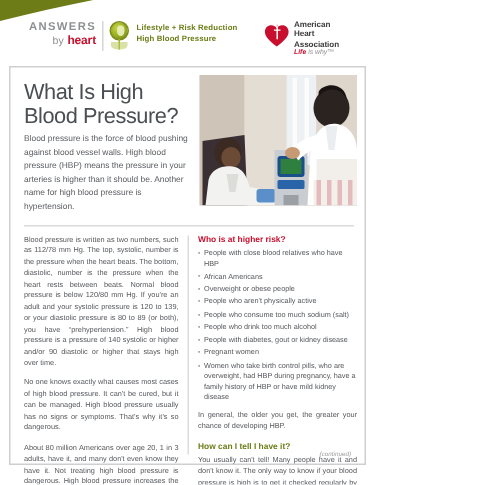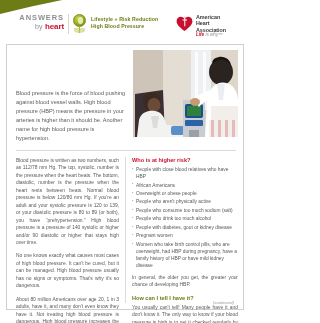--- a/index.html
+++ b/index.html
@@ -120,20 +120,21 @@
         <span>Heart</span>
         <span>Association</span>
       </div>
       <div class="tag"><span>Life</span><i> is why™</i></div>
     </div>
   </div>
 
   <div class="panel">
 
     <div class="hero">
+      <div class="title">What Is High Blood Pressure?</div>
       <div class="lede">Blood pressure is the force of blood pushing against blood vessel walls. High blood pressure (HBP) means the pressure in your arteries is higher than it should be. Another name for high blood pressure is hypertension.</div>
 
       <div class="photo">
         <svg width="105" height="87" viewBox="0 0 105 87">
           <rect x="0" y="0" width="105" height="87" fill="#d9d2c8"></rect>
           <rect x="0" y="0" width="30" height="87" fill="#cec5b8"></rect>
           <rect x="30" y="0" width="28" height="87" fill="#e3ddd3"></rect>
           <rect x="58" y="0" width="20" height="60" fill="#eef1f3"></rect>
           <rect x="62" y="2" width="3" height="52" fill="#ffffff" opacity=".8"></rect>
           <rect x="70" y="2" width="3" height="52" fill="#ffffff" opacity=".8"></rect>

